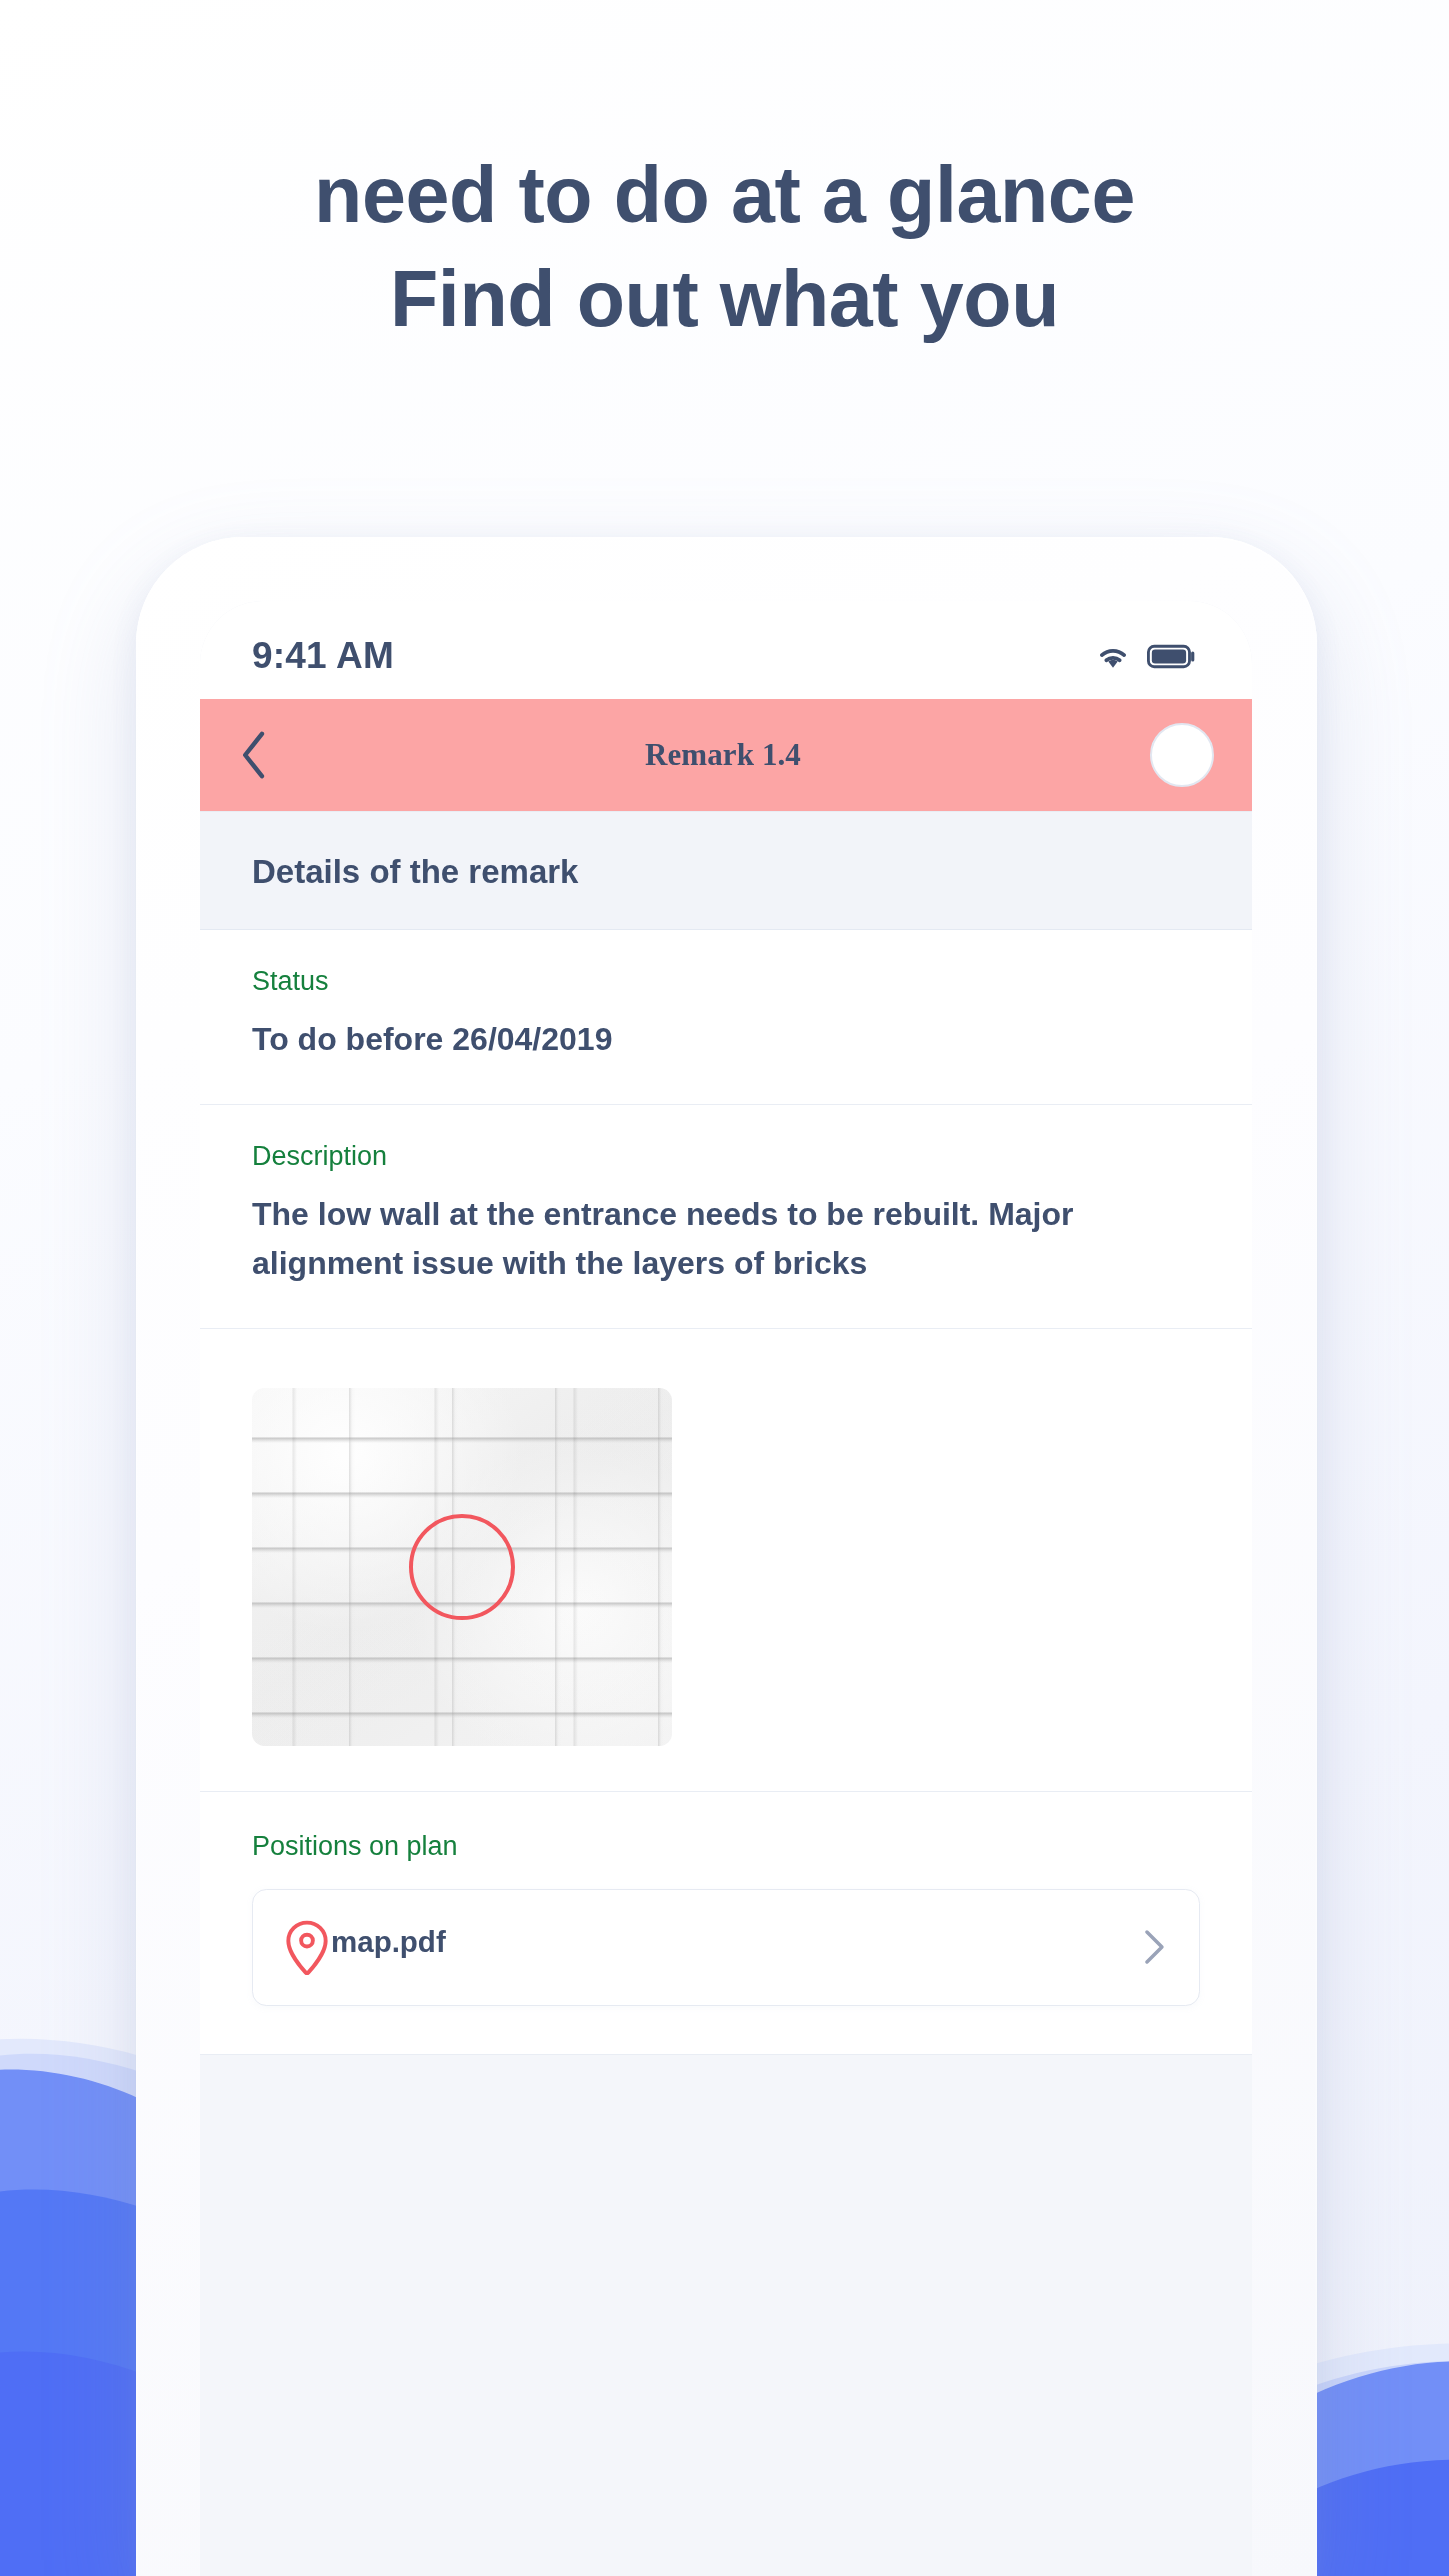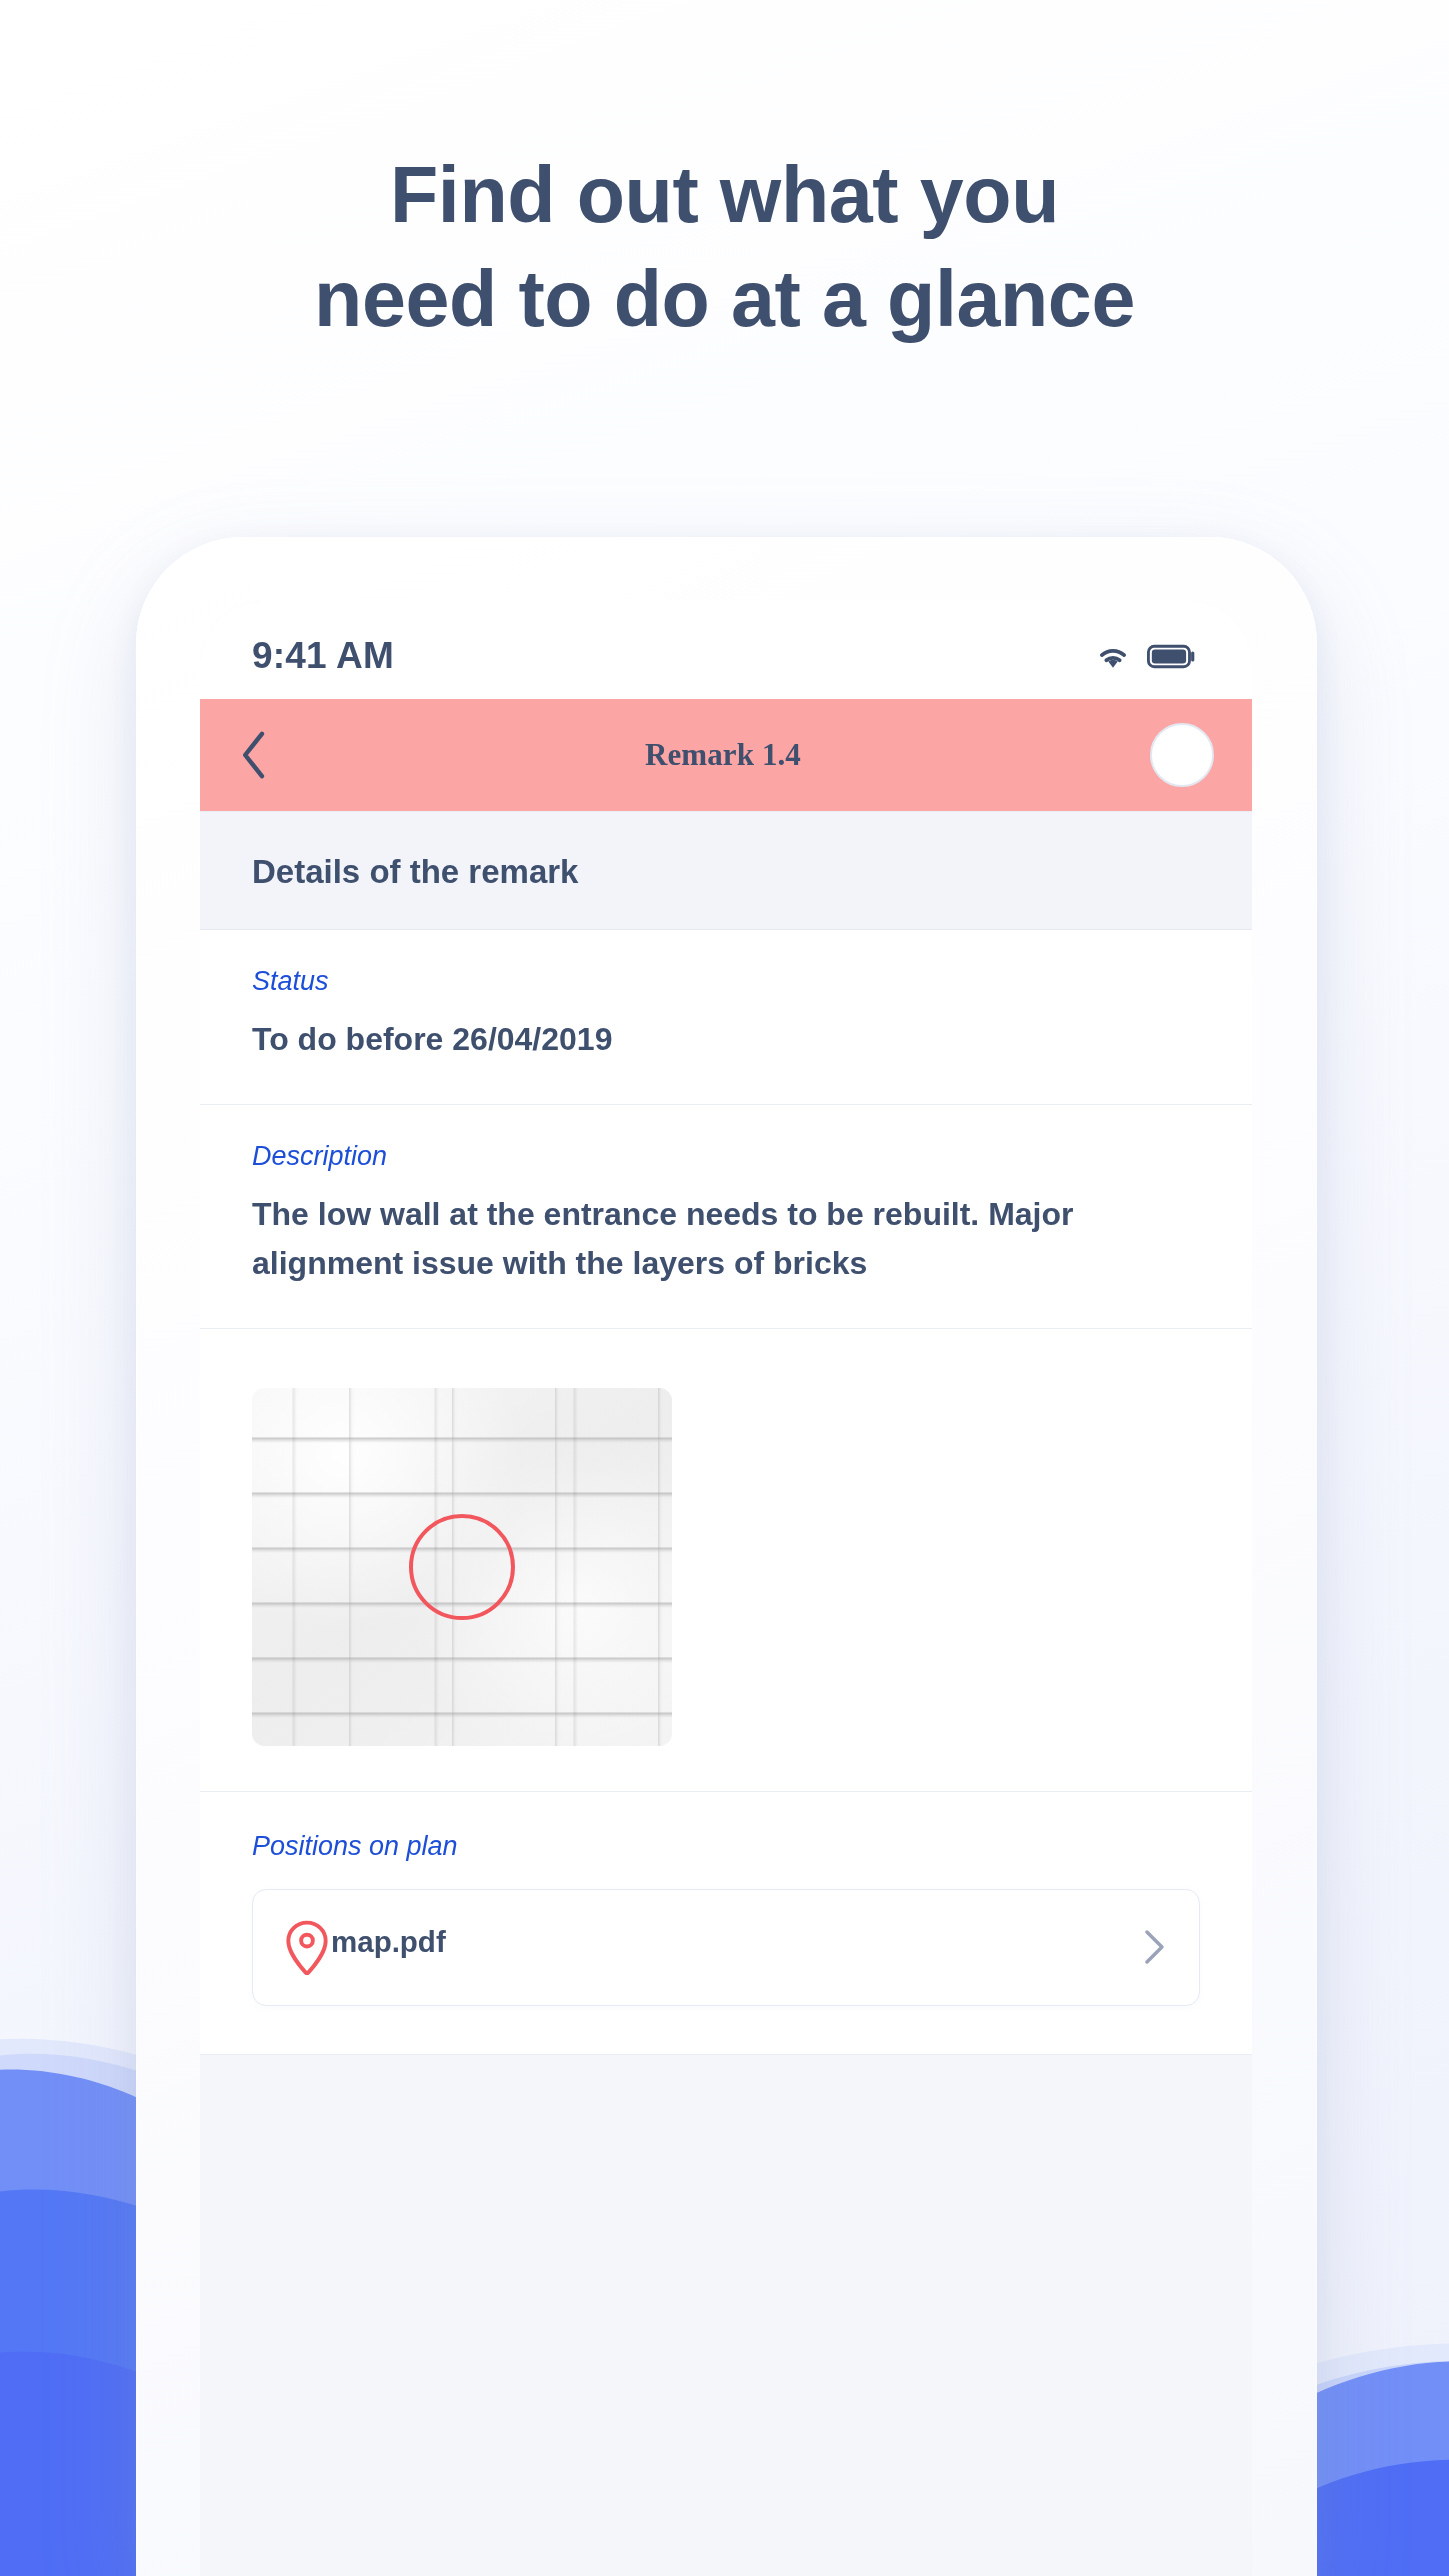--- a/index.html
+++ b/index.html
@@ -178,24 +178,23 @@
     border-bottom: 0.9px solid #e4e9f2;
   }
 
   .row {
     background: #ffffff;
     padding: 36px 52px 39px 52px;
     border-bottom: 0.9px solid #e9edf4;
   }
   .row-label {
     font-size: 27px;
-    color: #1d4ed8;
+    color: #15803d;
     margin-bottom: 18px;
     font-weight: normal;
-    font-style: italic;
   }
   .row-value {
     font-size: 32px;
     color: #3f4f6e;
     font-weight: bold;
     line-height: 1.55;
   }
 
   
   .images-row {
@@ -310,22 +309,22 @@
     <path d="M0,650 C120,640 250,700 330,790 C372,838 390,870 396,900 L0,900 Z" fill="#4f6ef5"></path>
     <path d="M0,300 C160,292 330,370 430,510 C510,620 540,760 545,900 L430,900 C426,740 396,612 322,508 C238,390 118,330 0,334 Z" fill="#dfe6fb" opacity="0.85"></path>
 
     <path d="M1620,660 C1500,662 1380,712 1300,790 C1248,840 1218,872 1205,900 L1620,900 Z" fill="#6d8bf7" opacity="0.97"></path>
     <path d="M1620,770 C1520,772 1430,812 1368,868 C1348,884 1336,894 1330,900 L1620,900 Z" fill="#4f6ef5"></path>
     <path d="M1620,640 C1470,644 1340,700 1252,792 C1204,842 1178,874 1166,900 L1262,900 C1278,862 1308,818 1352,776 C1432,700 1530,664 1620,660 Z" fill="#dfe6fb" opacity="0.8"></path>
   </svg>
 </div>
 
 <div class="headline">
+  <span class="hl-line">need to do at a glance</span>
   <span class="hl-line">Find out what you</span>
-  <span class="hl-line">need to do at a glance</span>
 </div>
 
 <div class="phone-wrap">
   <div class="phone-shell"></div>
 
   <div class="phone-screen">
     <div class="notch"></div>
 
     <div class="status-bar">
       <div class="status-time">9:41 AM</div>

